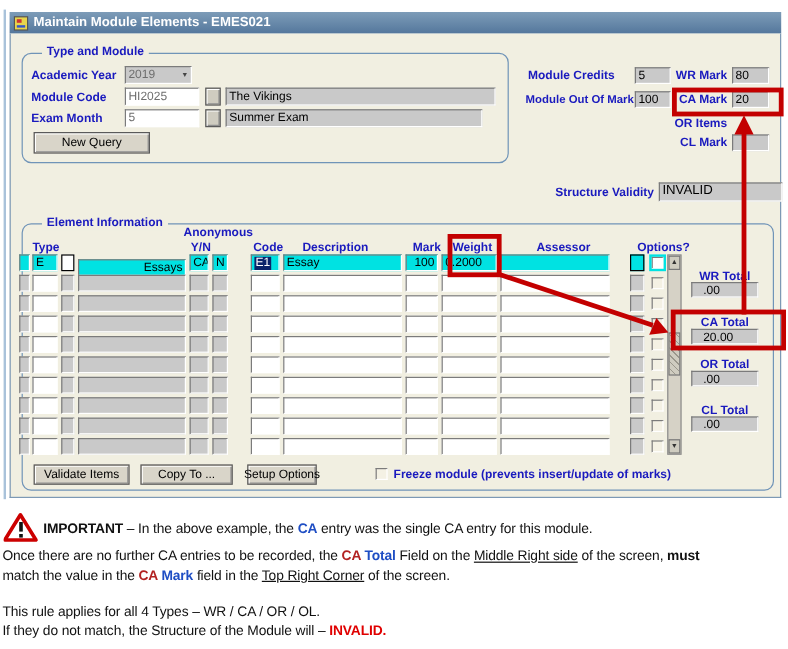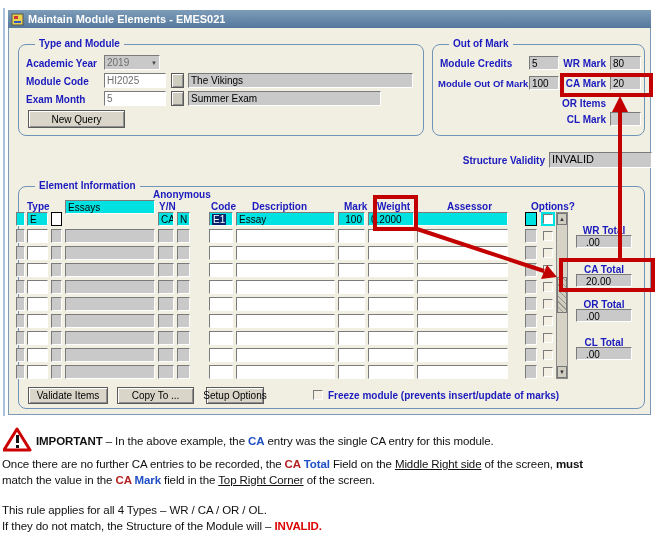--- a/index.html
+++ b/index.html
@@ -70,26 +70,23 @@
     <span>2019</span>
     <span class="ddarrow">▼</span>
   </div>
   <div class="lbl" style="left:26px;top:76px">Module Code</div>
   <div class="f white dim" style="left:104px;top:73px;width:62px;height:15px">HI2025</div>
   <div class="btn lov" style="left:171px;top:73px;width:13px;height:15px"></div>
   <div class="f" style="left:188px;top:73px;width:225px;height:15px">The Vikings</div>
   <div class="lbl" style="left:26px;top:94px">Exam Month</div>
   <div class="f white dim" style="left:104px;top:91px;width:62px;height:15px">5</div>
   <div class="btn lov" style="left:171px;top:91px;width:13px;height:15px"></div>
-  <div class="f" style="left:188px;top:91px;width:193px;height:15px">Summer Exam</div>
+  <div class="f" style="left:188px;top:91px;width:214px;height:15px">Summer Exam</div>
   <div class="btn" style="left:28px;top:110px;width:97px;height:18px">New Query</div>
 
-  <div class="grp" style="left:432px;top:44px;width:211px;height:90px">
-    <span class="legend">Out of Mark</span>
-  </div>
   <div class="lbl" style="left:440px;top:58px">Module Credits</div>
   <div class="f" style="left:529px;top:56px;width:30px;height:14px">5</div>
   <div class="lbl lbl-sm" style="left:438px;top:78px">Module Out Of Mark</div>
   <div class="f" style="left:529px;top:76px;width:30px;height:14px">100</div>
   <div id="marks-col">
       <div class="lbl" style="text-align: right; left: 556px; top: 58px; width: 50px;">WR Mark</div>
       <div class="f" style="left: 610px; top: 56px; width: 31px; height: 14px;">80</div>
       <div class="lbl" style="text-align: right; left: 556px; top: 78px; width: 50px;">CA Mark</div>
       <div class="f" style="left: 610px; top: 76px; width: 31px; height: 14px;">20</div>
       <div class="lbl" style="text-align: right; left: 556px; top: 98px; width: 50px;">OR Items</div>
@@ -111,21 +108,21 @@
   <div class="lbl" style="left:252px;top:201px">Description</div>
   <div class="lbl" style="left:344px;top:201px">Mark</div>
   <div class="lbl" style="left:377px;top:201px">Weight</div>
   <div class="lbl" style="left:447px;top:201px">Assessor</div>
   <div class="lbl" style="left:531px;top:201px">Options?</div>
 
   <div id="grid-body">
       <div class="f cyan" style="left: 16px; top: 212px; width: 9px; height: 14px;"></div>
       <div class="f cyan" style="left: 27px; top: 212px; width: 21px; height: 14px;">E</div>
       <div class="f white" style="border: 1px solid rgb(0, 0, 0); left: 51px; top: 212px; width: 11px; height: 14px;"></div>
-      <div class="f cyan" style="left: 65px; top: 200px; width: 90px; height: 14px;">Essays</div>
+      <div class="f cyan" style="left: 65px; top: 216px; width: 90px; height: 14px; text-align: right;">Essays</div>
       <div class="f cyan" style="left: 158px; top: 212px; width: 16px; height: 14px;">CA</div>
       <div class="f cyan" style="left: 177px; top: 212px; width: 13px; height: 14px;">N</div>
       <div class="f cyan" style="left: 209px; top: 212px; width: 24px; height: 14px;"><span class="selected-text">E1</span></div>
       <div class="f cyan" style="left: 236px; top: 212px; width: 99px; height: 14px;">Essay</div>
       <div class="f cyan" style="text-align: right; left: 338px; top: 212px; width: 27px; height: 14px;">100</div>
       <div class="f cyan" style="left: 368px; top: 212px; width: 46px; height: 14px;">0.2000</div>
       <div class="f cyan" style="left: 417px; top: 212px; width: 91px; height: 14px;"></div>
       <div class="f cyan" style="border: 1px solid rgb(0, 0, 0); left: 525px; top: 212px; width: 12px; height: 14px;"></div>
       <div class="cb cb-cur" style="left: 543px; top: 214px; width: 10px; height: 10px;"></div>
       <div class="f" style="left: 16px; top: 229px; width: 9px; height: 14px;"></div>

